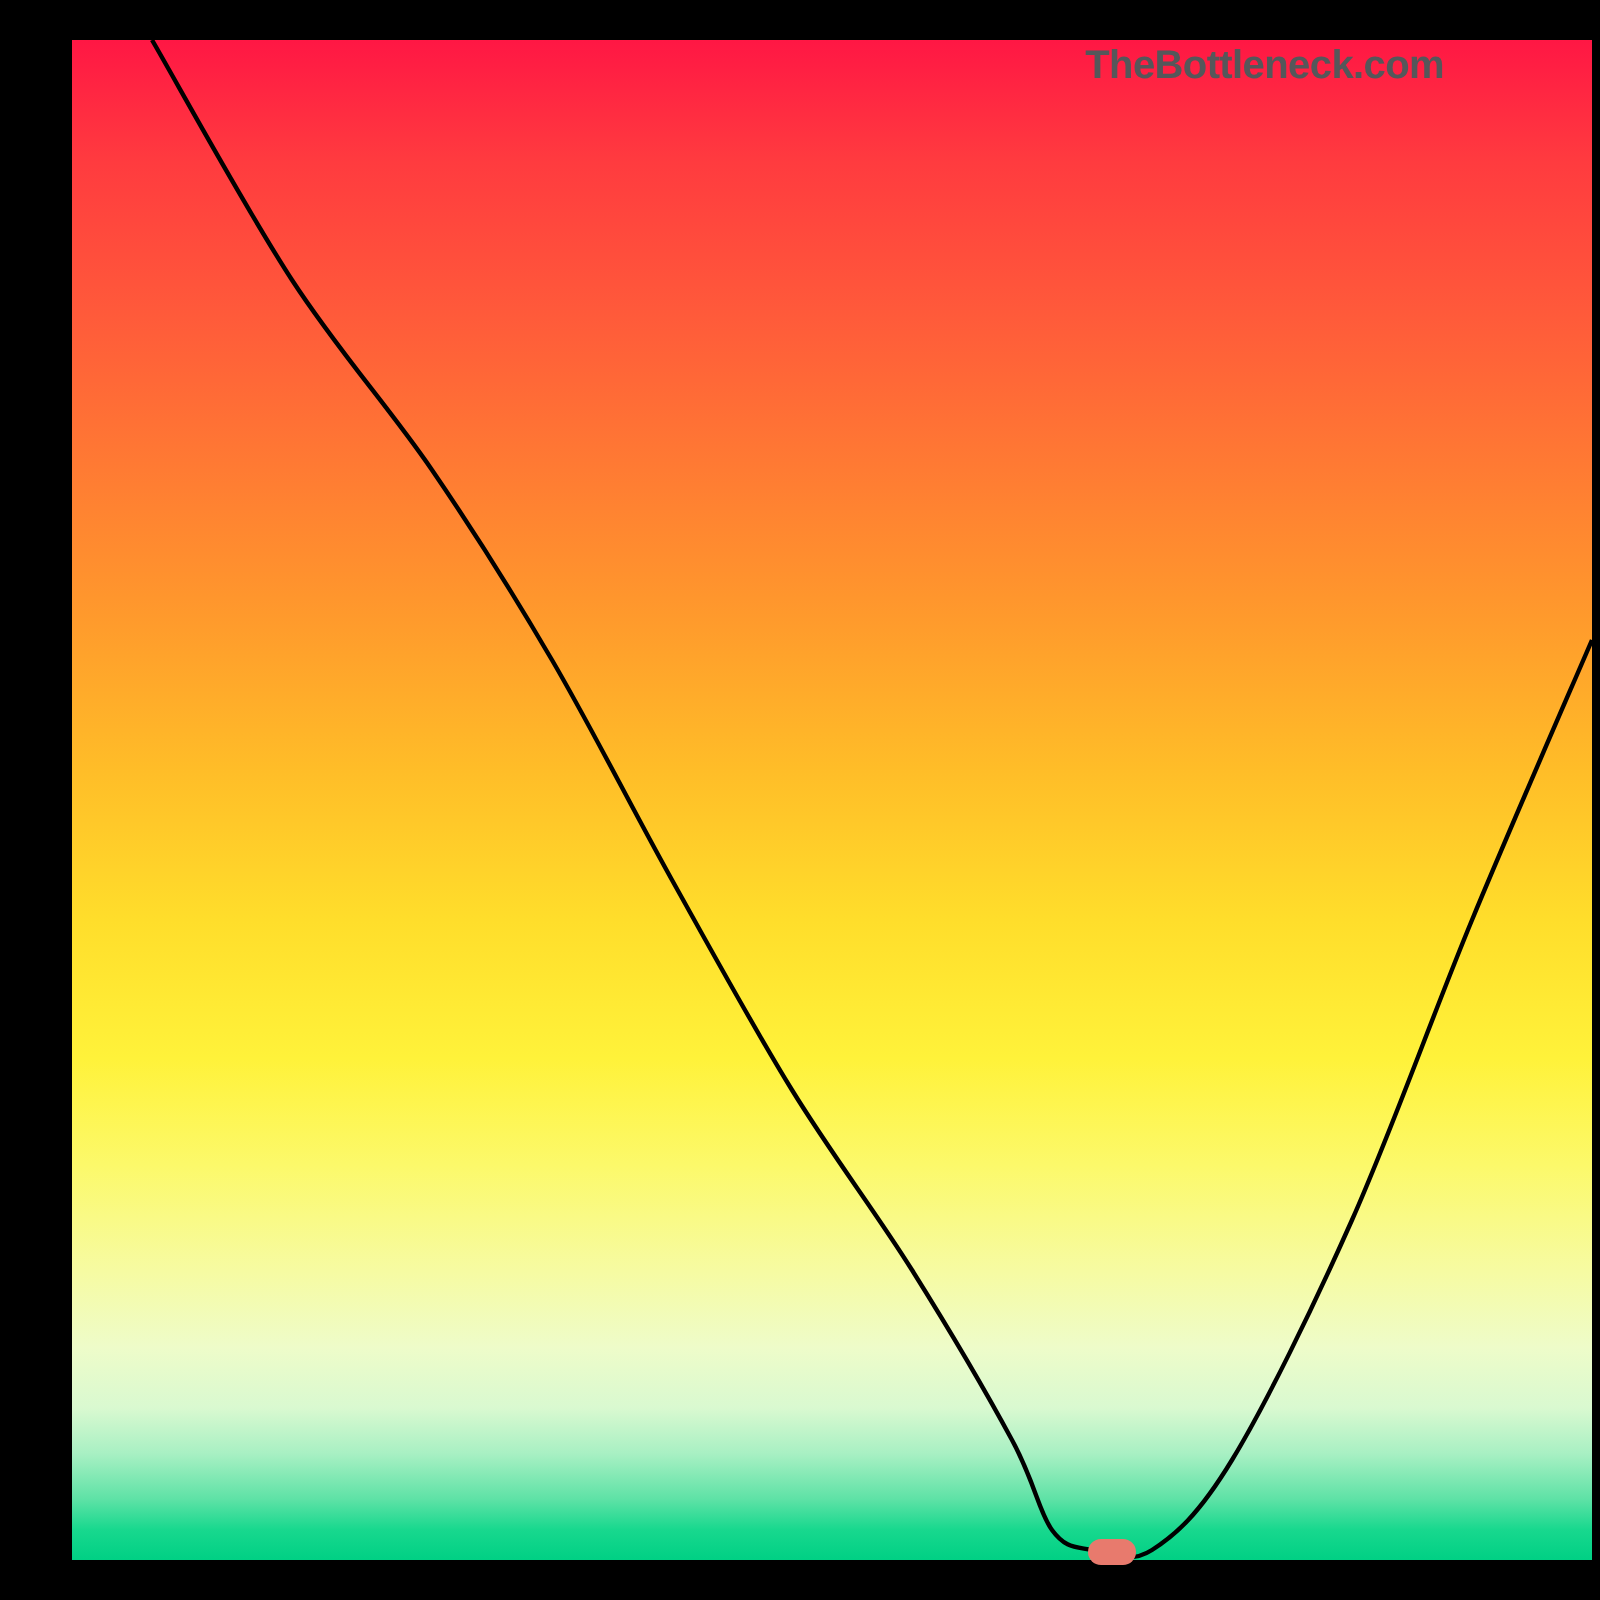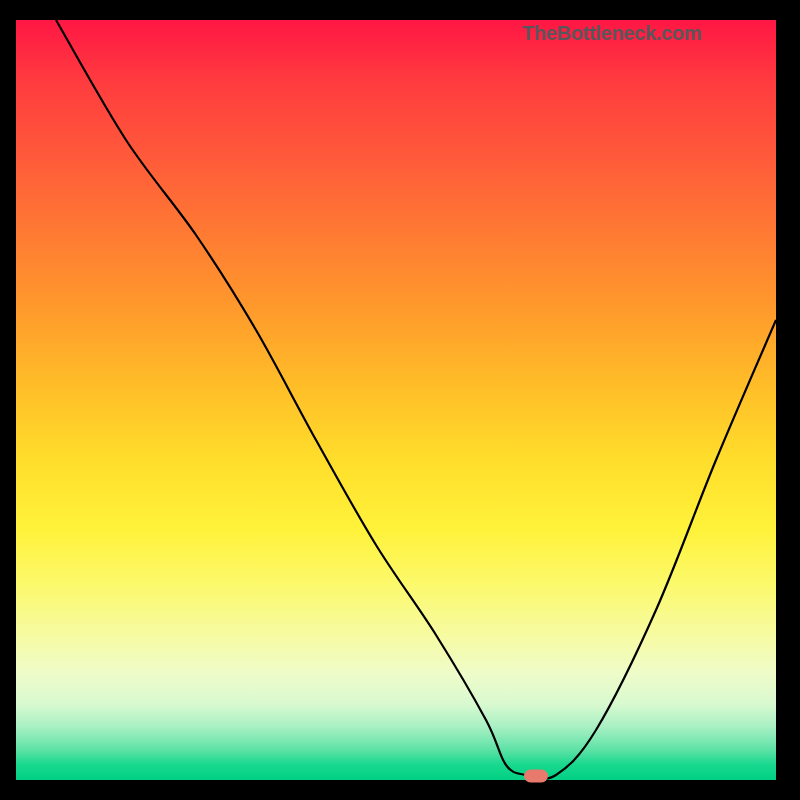--- a/index.html
+++ b/index.html
@@ -5,21 +5,21 @@
   html, body {
     margin: 0;
     padding: 0;
     width: 800px;
     height: 800px;
     background: #000;
     overflow: hidden;
   }
   .frame {
     position: absolute;
-    left: 16px;
+    left: 36px;
     top: 20px;
     width: 696px;
     height: 760px;
     background: #000;
   }
   .gradient {
     position: absolute;
     left: 0;
     top: 0;
     width: 760px;

